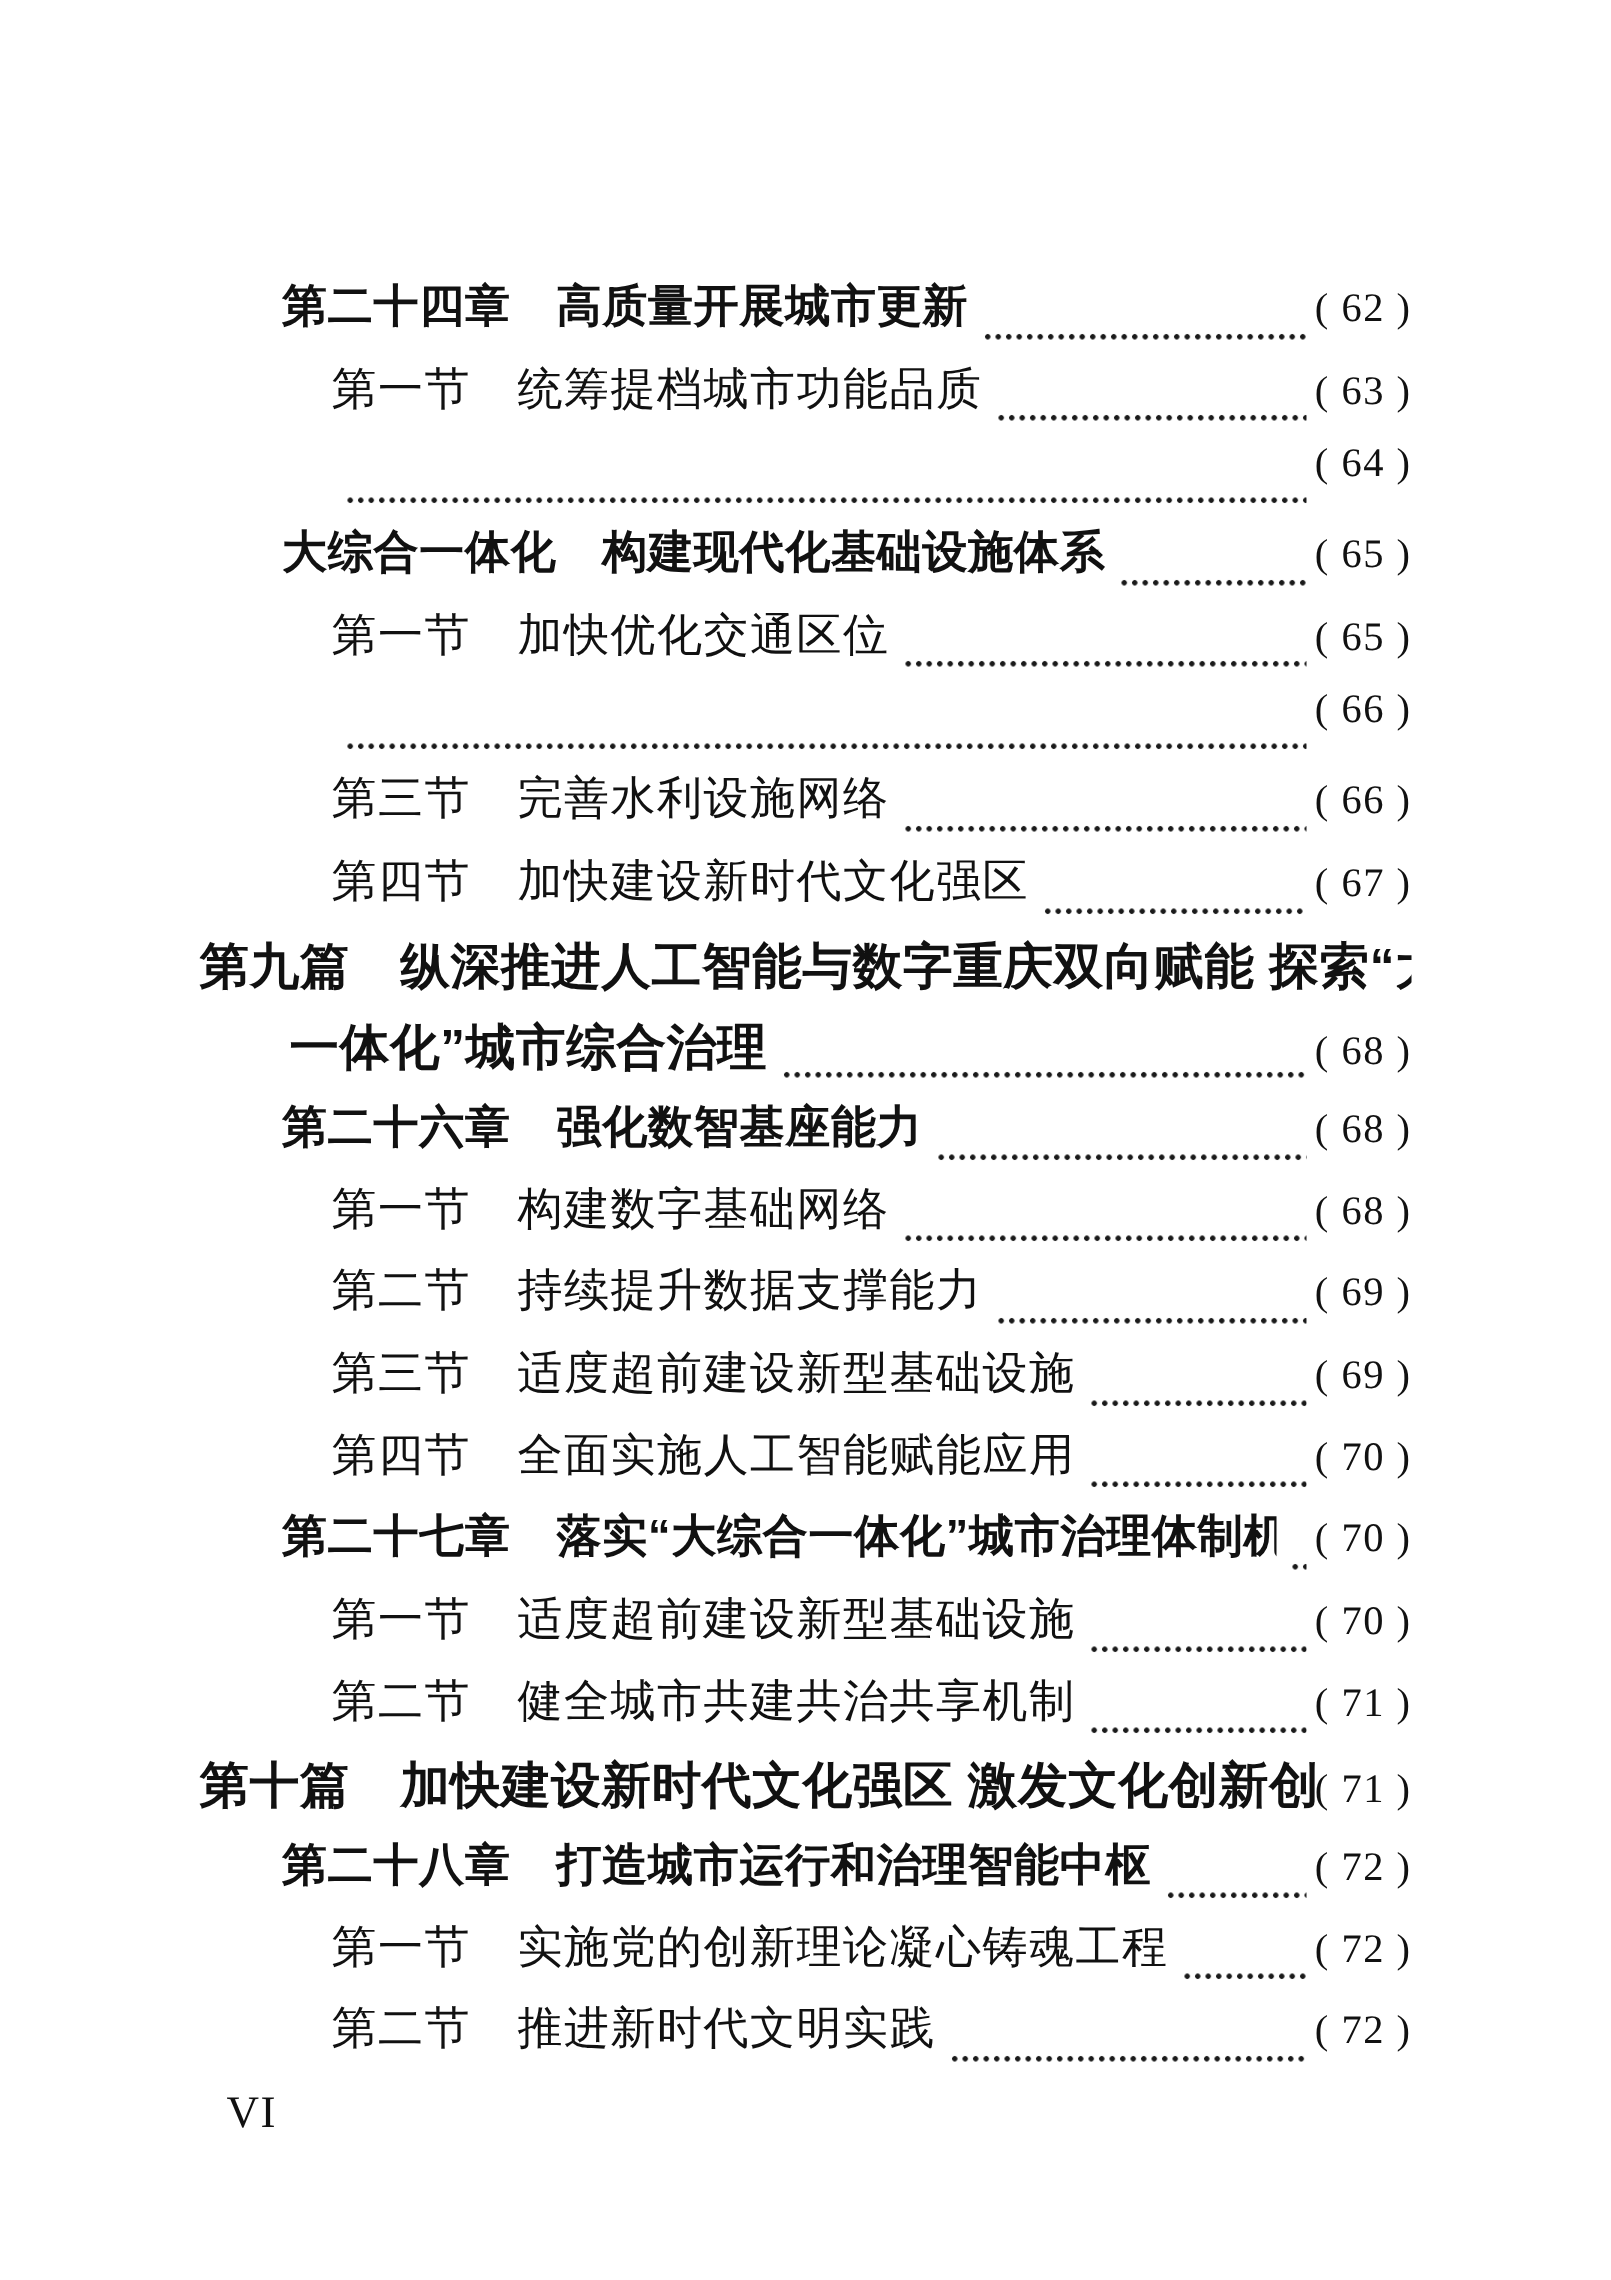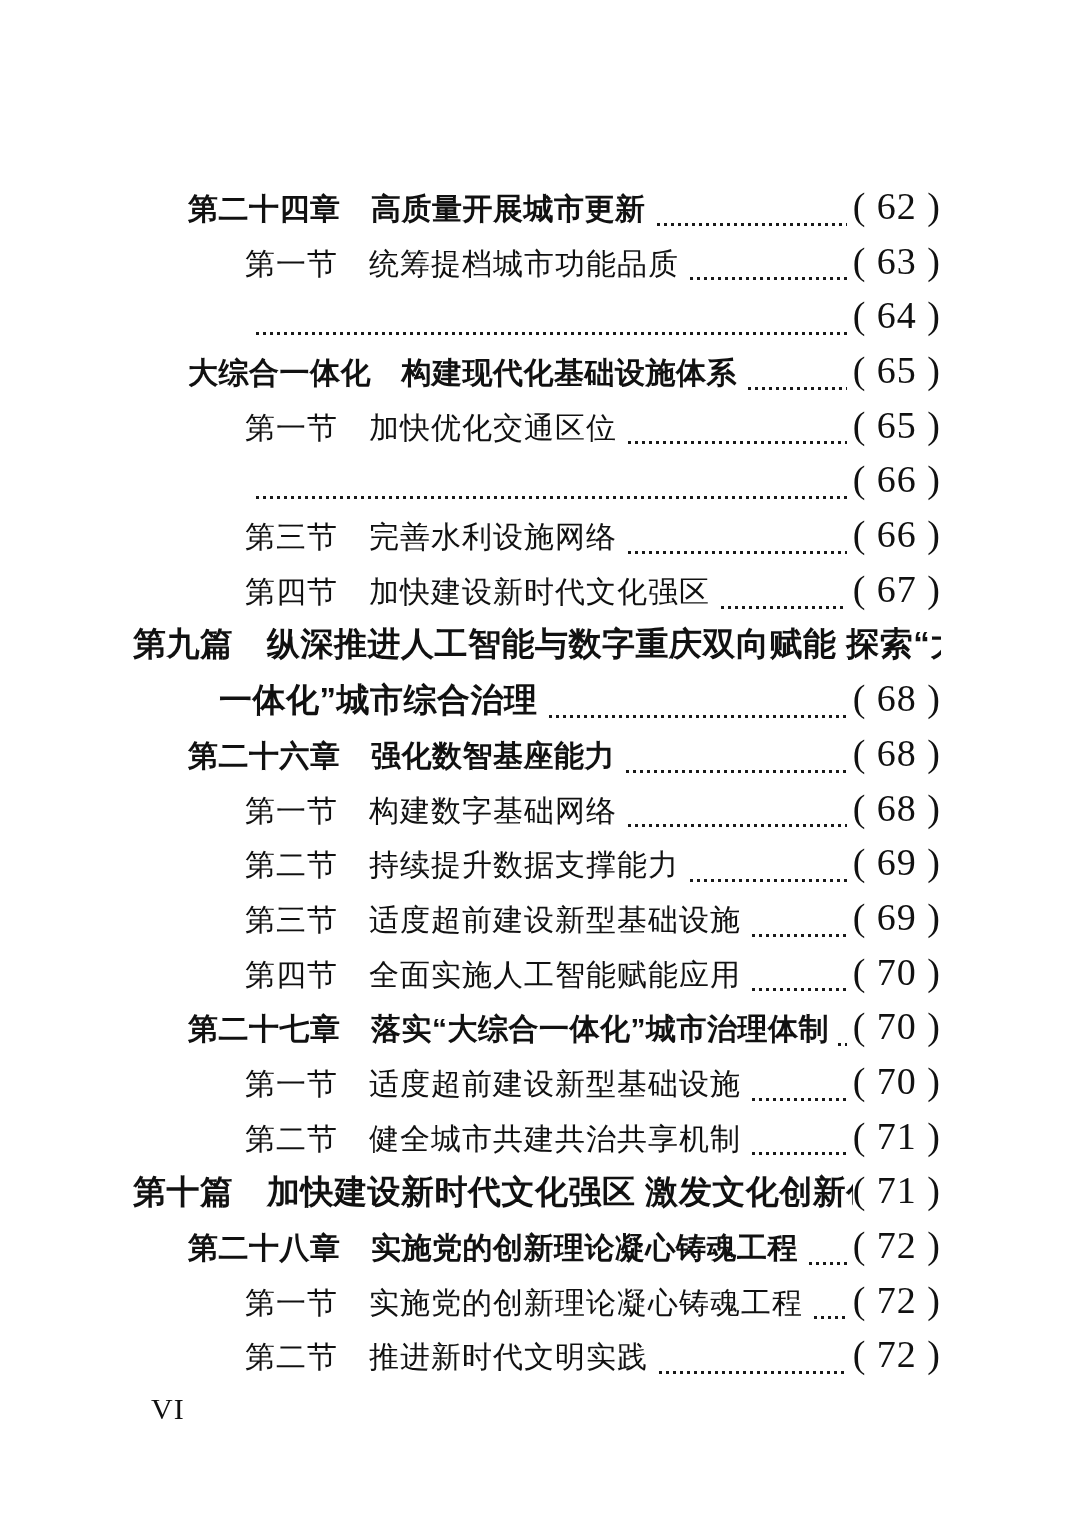--- a/index.html
+++ b/index.html
@@ -32,58 +32,58 @@
     flex: 0 1 auto;
     overflow: hidden;
   }
   
   .lvl-part .title {
     font-family: "Liberation Sans", "DejaVu Sans", sans-serif;
     font-weight: 700;
     font-size: 33px;
     letter-spacing: 0.5px;
   }
-  .lvl-part-cont { margin-left: 86px; }
+  .lvl-part-cont { margin-left: 60px; }
   .lvl-part-cont .title {
     font-family: "Liberation Sans", "DejaVu Sans", sans-serif;
     font-weight: 700;
     font-size: 33px;
     letter-spacing: 0.5px;
   }
   
   .lvl-chapter { margin-left: 55px; }
   .lvl-chapter .title {
     font-family: "Liberation Sans", "DejaVu Sans", sans-serif;
     font-weight: 700;
     font-size: 30px;
     letter-spacing: 0.5px;
   }
   
-  .lvl-section { margin-left: 112px; }
+  .lvl-section { margin-left: 88px; }
   .lvl-section .title {
     font-family: "Liberation Serif", "DejaVu Serif", serif;
     font-weight: 400;
     font-size: 30px;
     letter-spacing: 1px;
   }
   .leader {
     flex: 1 1 auto;
     min-width: 10px;
     align-self: flex-end;
     height: 5px;
     margin: 0 6px 12px 10px;
     background-image: radial-gradient(circle at 2.5px 2.5px, #1a1a1a 1.55px, rgba(0,0,0,0) 2.0px);
     background-size: 7px 5px;
     background-repeat: repeat-x;
   }
   .spacer { flex: 1 1 auto; min-width: 0; }
   .pageno {
     flex: 0 0 auto;
     font-family: "Liberation Serif", "DejaVu Serif", serif;
-    font-size: 38px;
+    font-size: 27px;
     letter-spacing: 1px;
   }
   #folio {
     position: absolute;
     left: 151px;
     top: 1392px;
     font-family: "Liberation Serif", "DejaVu Serif", serif;
     font-size: 30px;
     letter-spacing: 1px;
   }
@@ -178,21 +178,21 @@
         <span class="title">第二节　健全城市共建共治共享机制</span>
         <span class="leader"></span>
         <span class="pageno">( 71 )</span>
       </div>
       <div class="row lvl-part">
         <span class="title">第十篇　加快建设新时代文化强区 激发文化创新创造活力</span>
         <span class="spacer"></span>
         <span class="pageno">( 71 )</span>
       </div>
       <div class="row lvl-chapter">
-        <span class="title">第二十八章　实施党的创新理论凝心铸魂工程</span>
+        <span class="title">第二十八章　打造城市运行和治理智能中枢</span>
         <span class="leader"></span>
         <span class="pageno">( 72 )</span>
       </div>
       <div class="row lvl-section">
         <span class="title">第一节　实施党的创新理论凝心铸魂工程</span>
         <span class="leader"></span>
         <span class="pageno">( 72 )</span>
       </div>
       <div class="row lvl-section">
         <span class="title">第二节　推进新时代文明实践</span>

